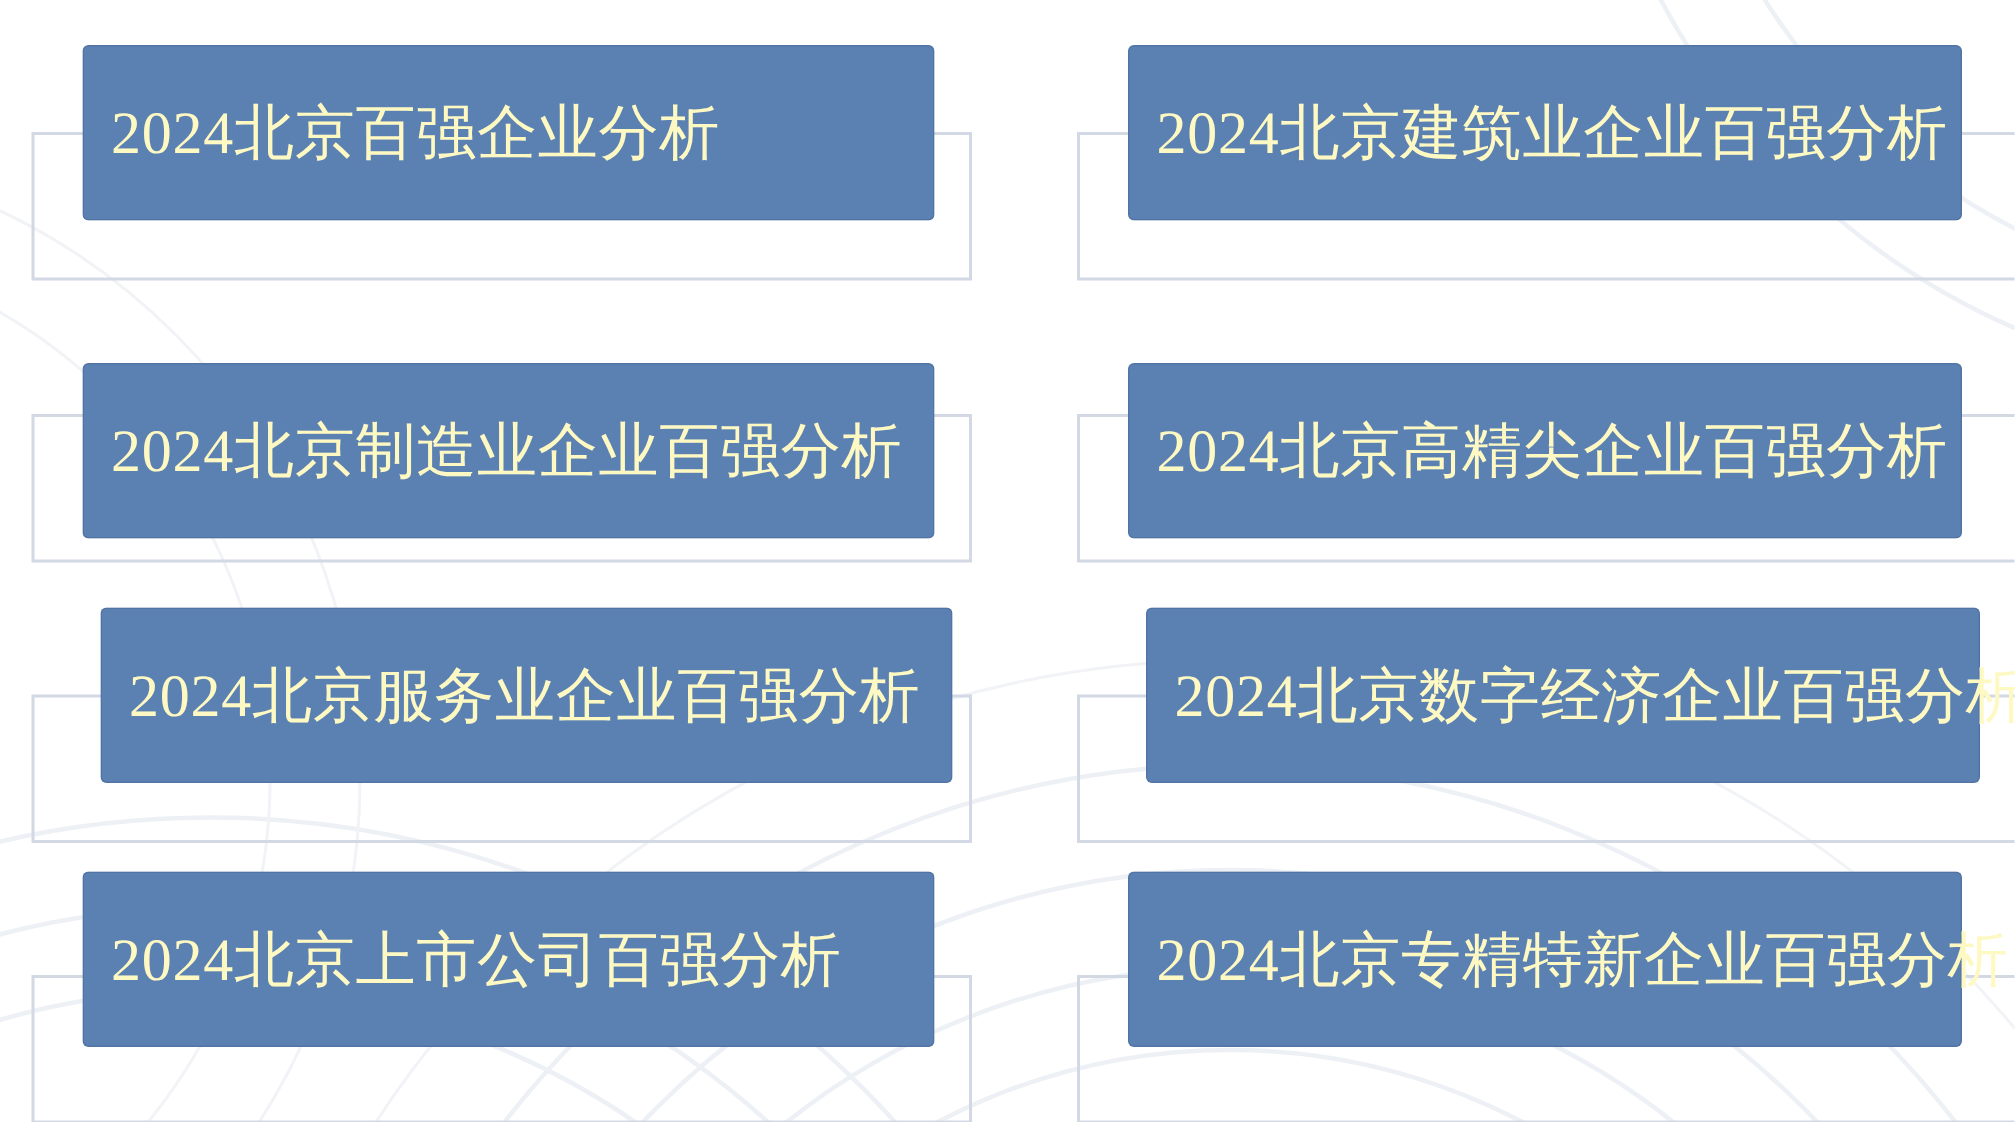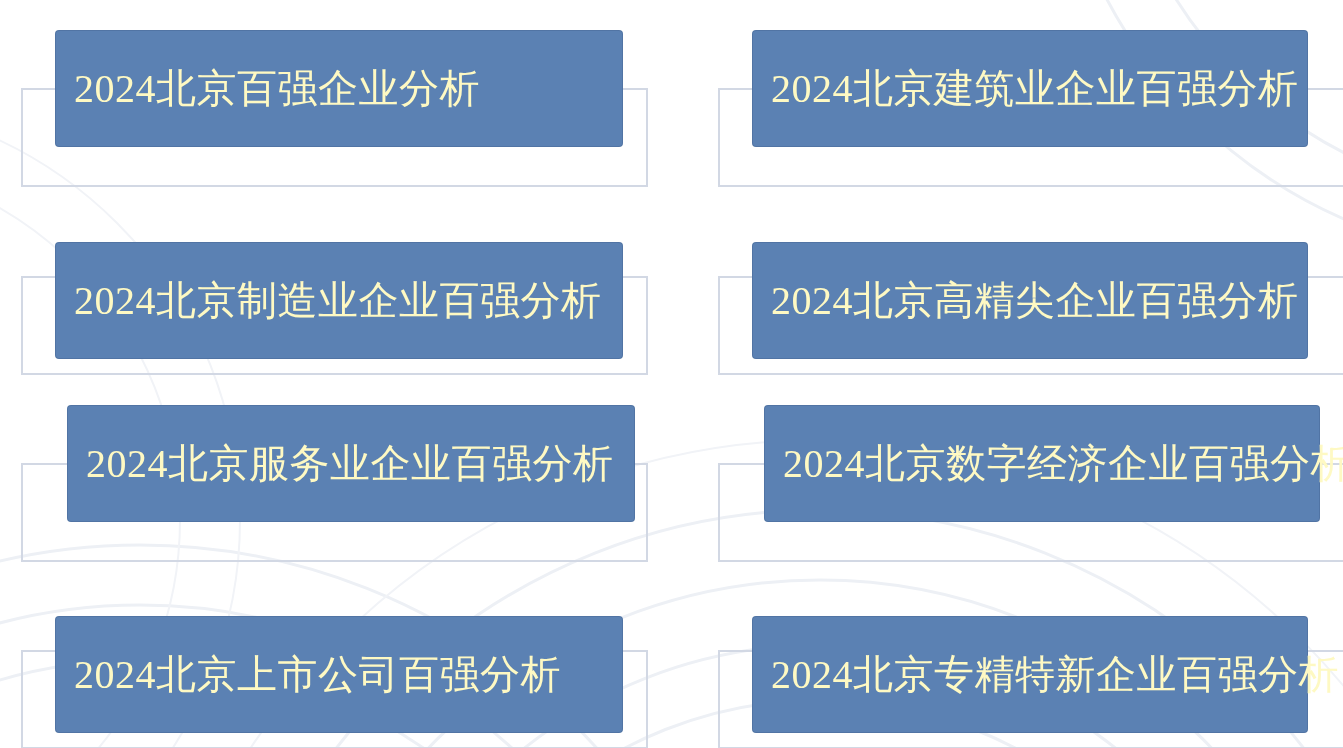--- a/index.html
+++ b/index.html
@@ -51,21 +51,21 @@
     font-size: 40px;
     letter-spacing: 0.5px;
     cursor: default;
     white-space: nowrap;
   }
   .btn.colL { left: 55px;  width: 568px; }
   .btn.colR { left: 752px; width: 556px; }
   .btn.row0 { top: 30px; }
   .btn.row1 { top: 218px; margin-top: 24px; }
   .btn.row2 { top: 405px; margin-left: 12px; }
-  .btn.row3 { top: 616px; }
+  .btn.row3 { top: 581px; }
 
   .btn-label { display: inline-block; }
 </style>
 </head>
 <body>
 
 <div class="page">
 
   <svg class="swirls" viewBox="0 0 1343 748" xmlns="http://www.w3.org/2000/svg">
     <g fill="none" stroke="#edf0f5" stroke-width="3">

